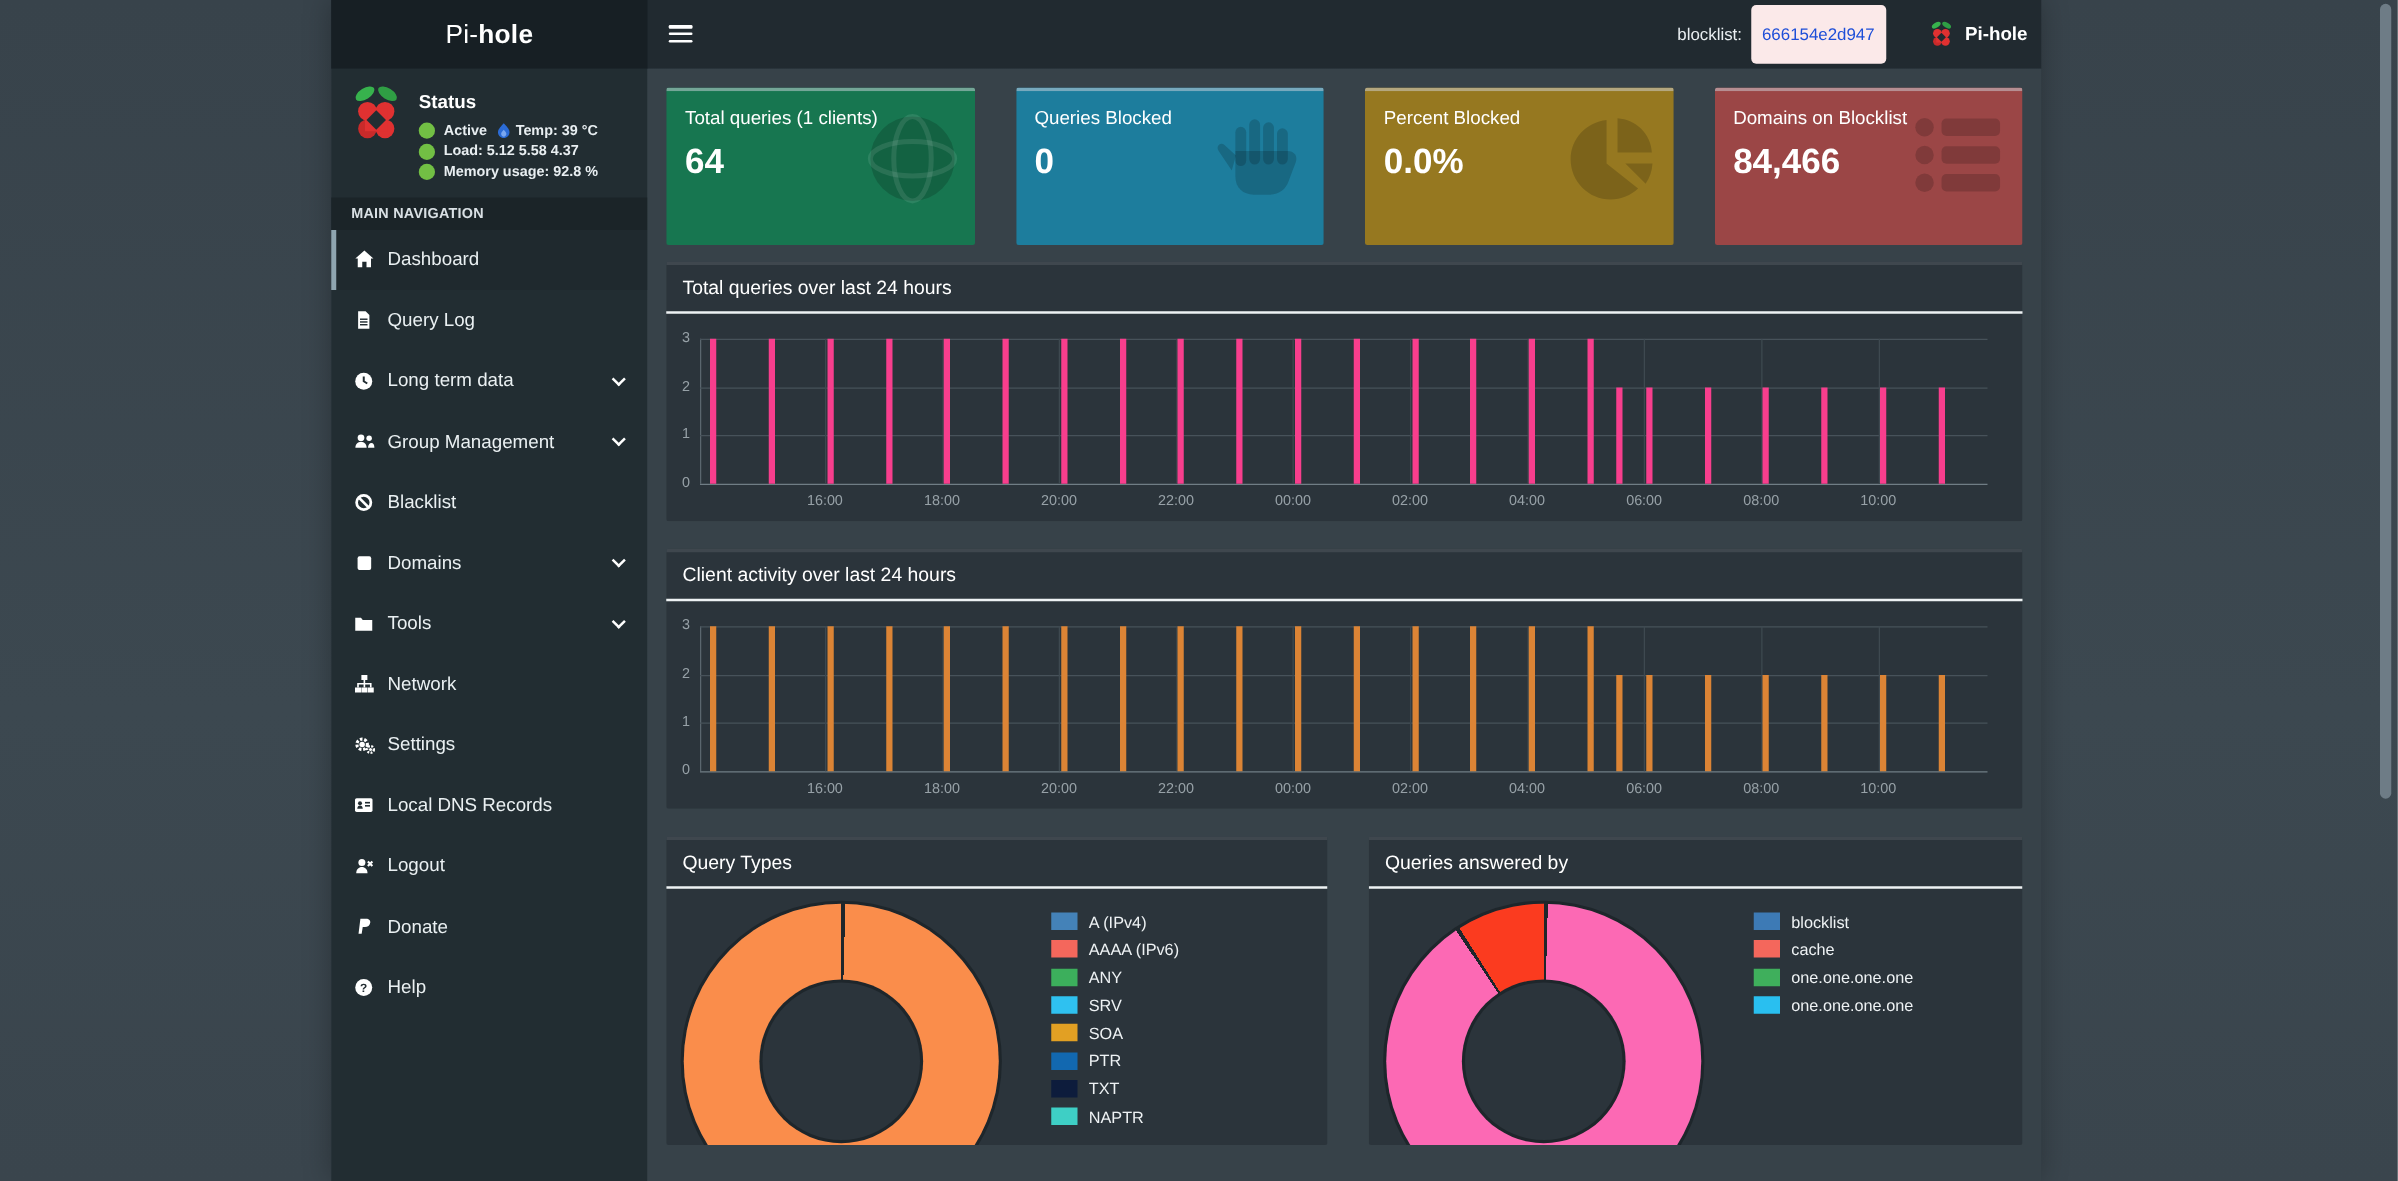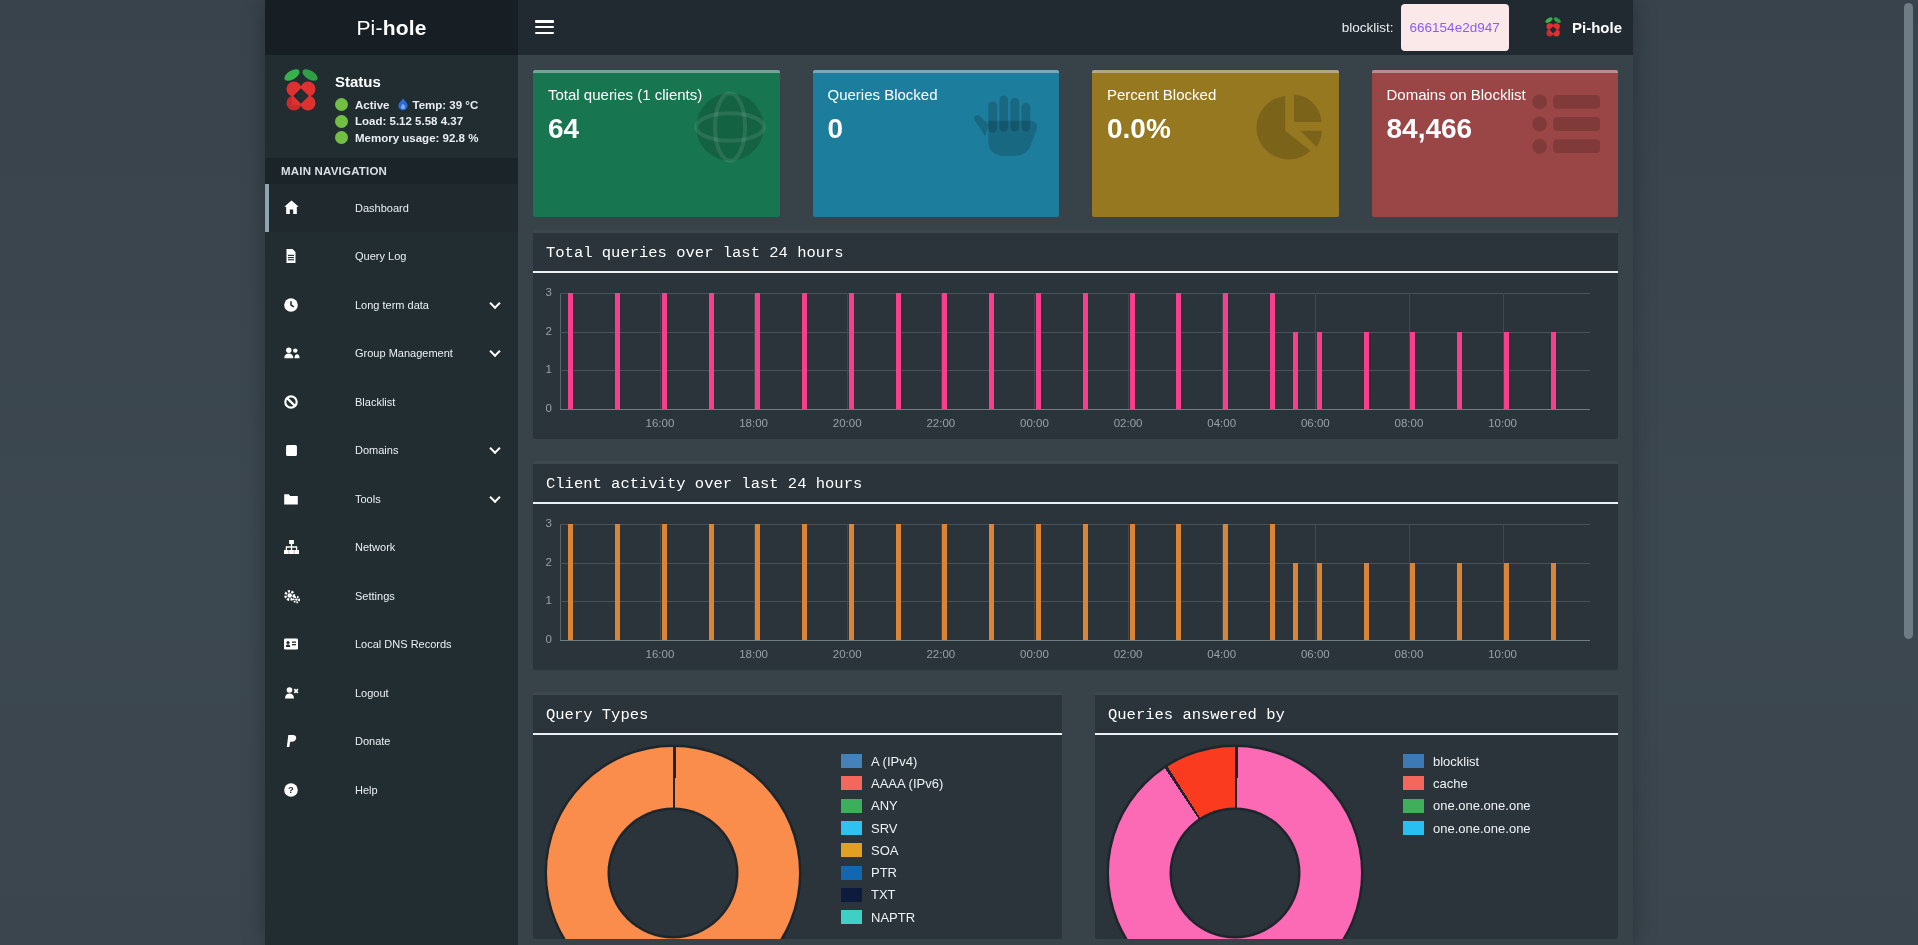--- a/index.html
+++ b/index.html
@@ -17,59 +17,59 @@
     box-shadow:0 0 22px rgba(0,0,0,.28); }
   
   .navbar { position:absolute; left:0; top:0; right:0; height:55px; background:#212a30; }
   .brand { position:absolute; left:0; top:0; width:253px; height:55px; background:#171f24;
     display:flex; align-items:center; justify-content:center; font-size:21px; letter-spacing:.2px; }
   .brand b { font-weight:bold; }
   .hamburger { position:absolute; left:270px; top:20px; width:19px; height:15px; cursor:pointer; }
   .hamburger span { display:block; height:2.6px; background:#fff; border-radius:1px; margin-bottom:3.2px; }
   .nav-right { position:absolute; right:11px; top:0; height:55px; display:flex; align-items:center; }
   .hostname-label { font-size:13.5px; color:#e9eef1; margin-right:7px; }
-  .hostname-badge { background:#fbe9e9; color:#8b5cf6; font-size:13.5px; padding:16px 9px;
+  .hostname-badge { background:#fbe9e9; color:#1d4ed8; font-size:13.5px; padding:16px 9px;
     border-radius:4px; margin-right:34px; }
   .nav-brand-txt { font-size:15px; color:#fff; margin-left:9px;font-weight:bold; }
   
   .sidebar { position:absolute; left:0; top:55px; bottom:0; width:253px; background:#222d32; }
   .status-box { padding:11px 12px 10px 14px; display:flex; }
   .status-body { margin-left:12px; padding-top:7px; }
   .status-title { font-size:15px; font-weight:bold; margin-bottom:8px; }
   .status-row { display:flex; align-items:center; font-size:11.5px; font-weight:600;
     color:#e8eef1; margin-bottom:3.5px; white-space:nowrap; }
   .status-dot { width:13px; height:13px; border-radius:50%; background:#72bf44;
     display:inline-block; margin-right:7px; flex:none; }
   .temp-ico { margin:0 5px 0 8px; display:inline-flex; }
   .nav-section { background:#1b2428; color:#d9e0e4; font-size:11.5px; font-weight:bold;
     padding:7px 0 7px 16px; letter-spacing:.2px; }
   .nav-list { list-style:none; }
   .nav-item { height:48.5px; display:flex; align-items:center; border-left:4px solid transparent;
     padding-left:12px; cursor:pointer; position:relative; }
   .nav-item.active { background:#1f292e; border-left-color:#8fa5b0; }
   .nav-ico { width:20px; display:inline-flex; justify-content:center; margin-right:9px; flex:none; }
-  .nav-label { font-size:11px; color:#eaf0f2;margin-left:45px; }
+  .nav-label { font-size:15px; color:#eaf0f2; }
   .chev { position:absolute; right:19px; top:50%; width:8px; height:8px;
     border-right:2.4px solid #fff; border-bottom:2.4px solid #fff;
     transform:translateY(-70%) rotate(45deg); }
   
   .content { position:absolute; left:253px; top:55px; right:0; bottom:0;
     background:#374249; padding:15px; overflow:hidden; }
   
   .cards { display:grid; grid-template-columns:repeat(4,1fr); column-gap:33px; margin-bottom:13px; }
-  .card { height:147px; border-top:3px solid rgba(210,214,222,.5); border-radius:2px;
+  .card { height:126px; border-top:3px solid rgba(210,214,222,.5); border-radius:2px;
     position:relative; padding:13px 15px; overflow:hidden; }
   .card-title { font-size:15px; color:#fff; }
   .card-value { font-size:28px; font-weight:bold; margin-top:10px; }
   .card-big-ico { position:absolute; right:10px; top:14px; opacity:.95; }
   
   .panel { background:#2b343b; border-top:3px solid rgba(210,214,222,.12); border-radius:2px;
     margin-bottom:22px; }
   .panel-hd { padding:10px 13px 9px 13px; border-bottom:2px solid #eef2f4; }
-  .panel-title { font-size:15.5px; color:#fff;font-family:Liberation Mono, monospace; }
+  .panel-title { font-size:15.5px; color:#fff; }
   .panel-body { position:relative; padding:20px 28px 30px 27px; }
   
   .chart-plot { position:relative; height:116px; }
   .gl-h { position:absolute; left:0; right:0; height:1px; background:#47525a; }
   .gl-h.base { background:#707d85; }
   .gl-v { position:absolute; top:0; bottom:0; width:1px; background:#3e4950; }
   .ax-y { position:absolute; left:0; top:0; bottom:0; width:1px; background:#5a666e; }
   .ytick { position:absolute; left:-26px; width:18px; text-align:right; font-size:11.5px;
     color:#97a1a7; transform:translateY(-55%); }
   .xtick { position:absolute; top:124px; transform:translateX(-50%); font-size:11.5px; color:#97a1a7; }

